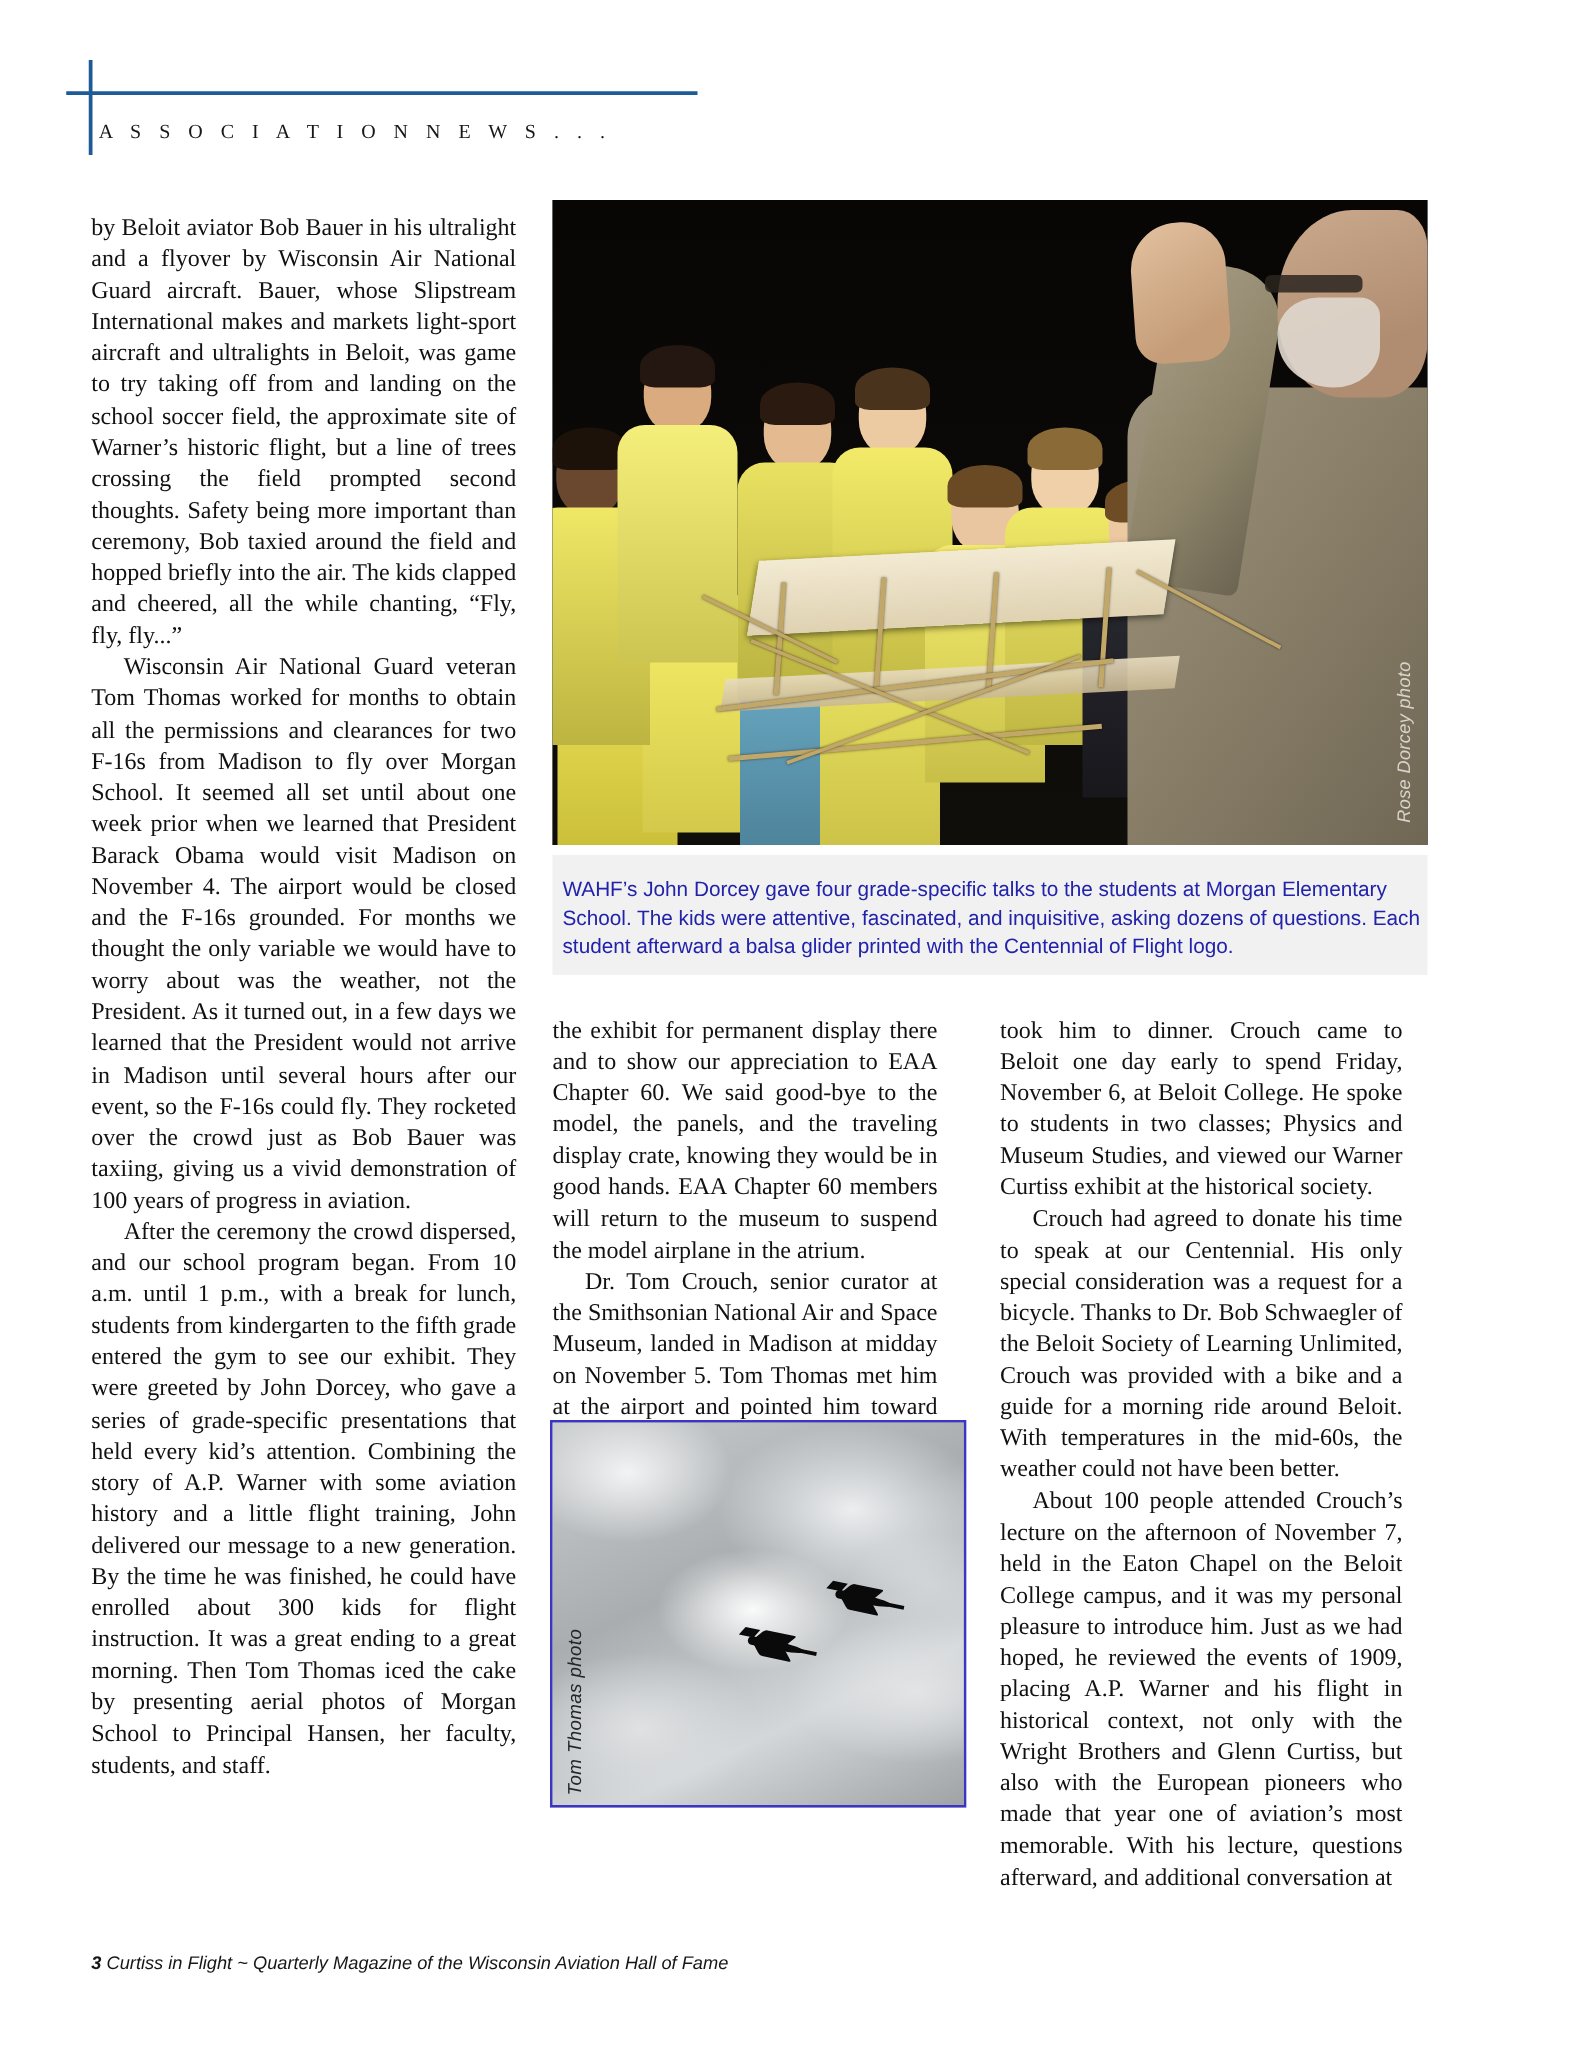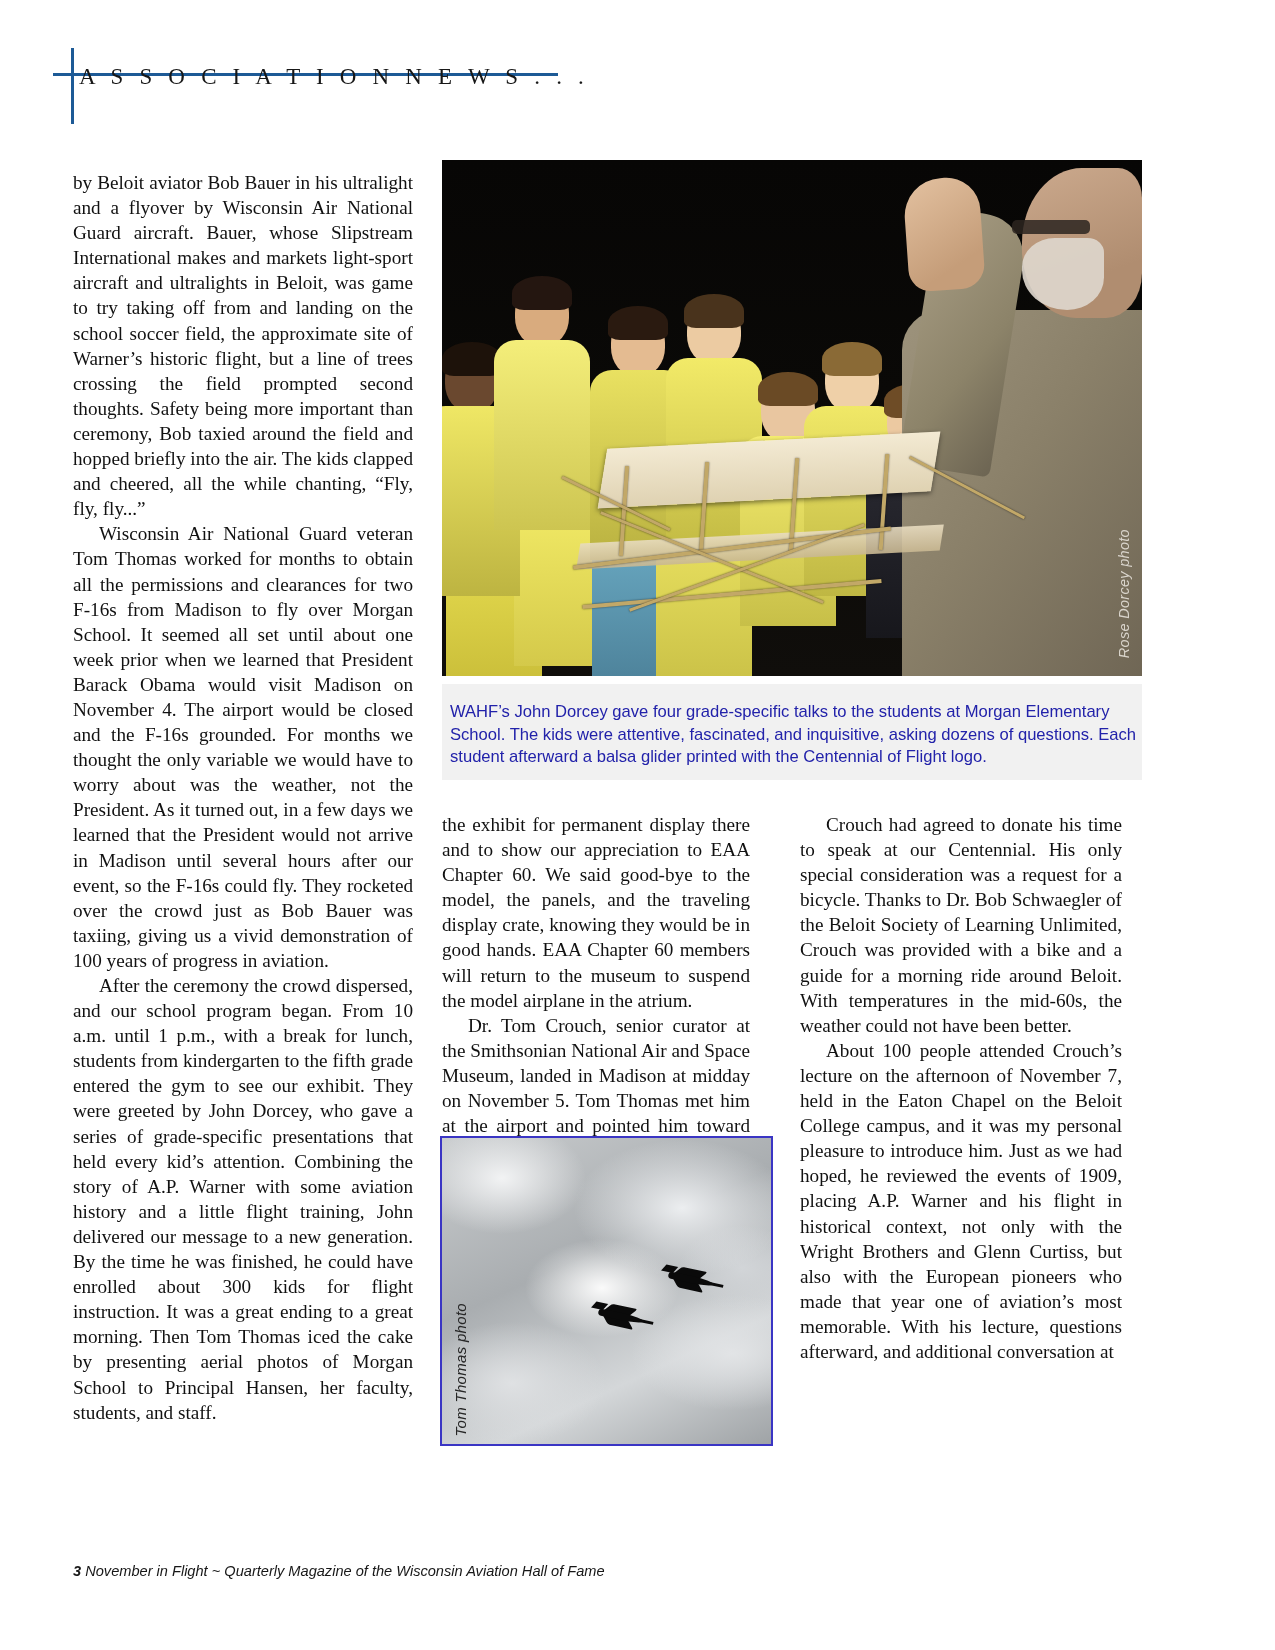--- a/index.html
+++ b/index.html
@@ -35,23 +35,23 @@
     position: absolute;
     left: 53px;
     top: 73px;
     width: 505px;
     height: 3px;
     background: #1d5a96;
   }
   .header-title {
     position: absolute;
     left: 79px;
-    top: 64px;
+    top: 97px;
     font-family: "Liberation Serif", "DejaVu Serif", serif;
-    font-size: 23px;
+    font-size: 16px;
     letter-spacing: 5.2px;
     color: #171717;
     white-space: nowrap;
   }
 
   
   .col {
     position: absolute;
     font-size: 19.2px;
     line-height: 25.1px;
@@ -465,20 +465,21 @@
   <div class="caption-block">
     <div class="caption-text">WAHF’s John Dorcey gave four grade-specific talks to the students at Morgan Elementary School. The kids were attentive, fascinated, and inquisitive, asking dozens of questions. Each student afterward a balsa glider printed with the Centennial of Flight logo.</div>
   </div>
 
   <div class="col" id="col-mid">
     <p>the exhibit for permanent display there and to show our appreciation to EAA Chapter 60. We said good-bye to the model, the panels, and the traveling display crate, knowing they would be in good hands. EAA Chapter 60 members will return to the museum to suspend the model airplane in the atrium.</p>
     <p class="indent">Dr. Tom Crouch, senior curator at the Smithsonian National Air and Space Museum, landed in Madison at midday on November 5. Tom Thomas met him at the airport and pointed him toward Beloit. That evening, EAA Chapter 60 members, with John and Rose Dorcey,</p>
   </div>
 
   <div class="col" id="col-right">
+    <p>took him to dinner. Crouch came to Beloit one day early to spend Friday, November 6, at Beloit College. He spoke to students in two classes; Physics and Museum Studies, and viewed our Warner Curtiss exhibit at the historical society.</p>
     <p class="indent">Crouch had agreed to donate his time to speak at our Centennial. His only special consideration was a request for a bicycle. Thanks to Dr. Bob Schwaegler of the Beloit Society of Learning Unlimited, Crouch was provided with a bike and a guide for a morning ride around Beloit. With temperatures in the mid-60s, the weather could not have been better.</p>
     <p class="indent">About 100 people attended Crouch’s lecture on the afternoon of November 7, held in the Eaton Chapel on the Beloit College campus, and it was my personal pleasure to introduce him. Just as we had hoped, he reviewed the events of 1909, placing A.P. Warner and his flight in historical context, not only with the Wright Brothers and Glenn Curtiss, but also with the European pioneers who made that year one of aviation’s most memorable. With his lecture, questions afterward, and additional conversation at</p>
   </div>
 
   <div class="photo-bottom">
     <div class="clouds"></div>
     <div class="jet" id="jet-1">
       <div class="tail"></div>
       <div class="wingA"></div>
       <div class="wingB"></div>
@@ -489,16 +490,16 @@
       <div class="tail"></div>
       <div class="wingA"></div>
       <div class="wingB"></div>
       <div class="fuse"></div>
       <div class="nose"></div>
     </div>
     <div class="photo-credit-v2">Tom Thomas photo</div>
   </div>
 
   <div class="footer">
-    <span class="pg">3</span><span>&nbsp;</span><span class="ftxt">November in Flight ~ Quarterly Magazine of the Wisconsin Aviation Hall of Fame</span>
+    <span class="pg">3</span><span>&nbsp;</span><span class="ftxt">Curtiss in Flight ~ Quarterly Magazine of the Wisconsin Aviation Hall of Fame</span>
   </div>
 
 </div>
 
 </body></html>

